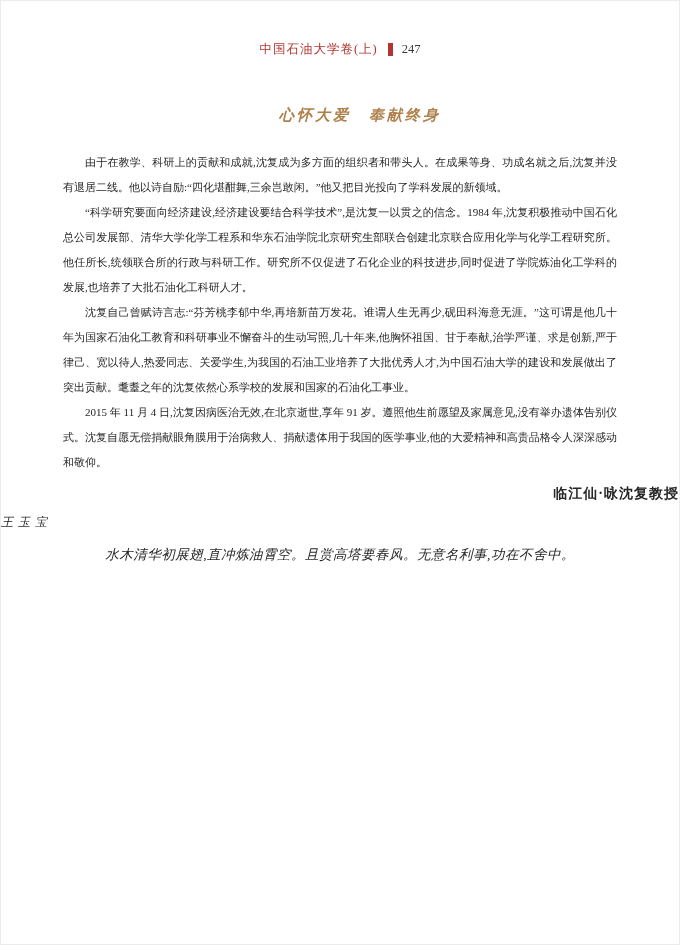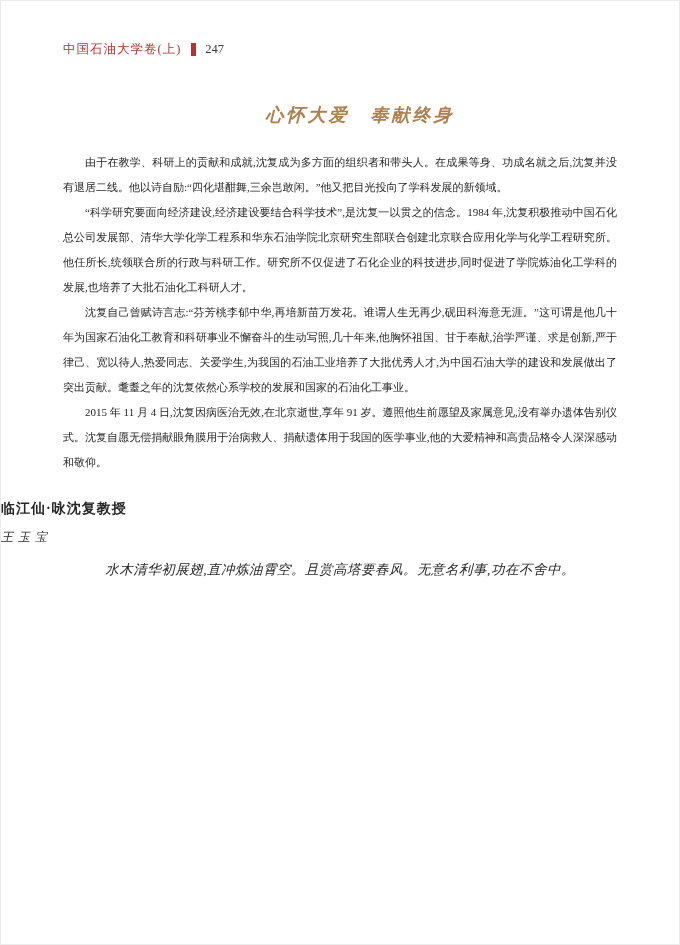--- a/index.html
+++ b/index.html
@@ -11,60 +11,60 @@
     margin: 0 auto;
     background: #ffffff;
     border: 1px solid #ececec;
     font-family: "Liberation Serif", "DejaVu Serif", serif;
     color: #262626;
     overflow: hidden;
   }
   
   .running-head {
     display: flex;
-    justify-content: flex-start;
+    justify-content: center;
     align-items: center;
     padding: 40px 62px 0 62px;
     font-size: 12.5px;
     line-height: 17px;
   }
   .running-head .journal { color: #b23531; letter-spacing: 1px; }
   .running-head .bar {
     display: inline-block;
     width: 5px;
     height: 13px;
     background: #b23531;
     margin: 0 9px 0 10px;
   }
   .running-head .pageno { color: #3a3a3a; }
   
   .article-title {
     margin-top: 44px;
     text-align: center;
-    font-size: 18px;
+    font-size: 15px;
     font-weight: bold;
     font-style: italic;
     letter-spacing: 3px;
     color: #b0804c;
     line-height: 26px;
     padding-left: 40px;
   }
   
   .article-body {
     margin: 22px 62px 0 62px;
     font-size: 11px;
     line-height: 25px;
     text-align: justify;
     text-justify: inter-ideograph;
   }
   .article-body p { text-indent: 2em; margin: 0; }
   
   .poem-title {
-    margin-top: 24px;
-    text-align: left;
+    margin-top: 9px;
+    text-align: right;
     font-size: 14px;
     font-weight: bold;
     letter-spacing: 1px;
     line-height: 20px;
   }
   .poem-author {
     margin-top: 10px;
     text-align: left;
     font-size: 12px;
     font-style: italic;

